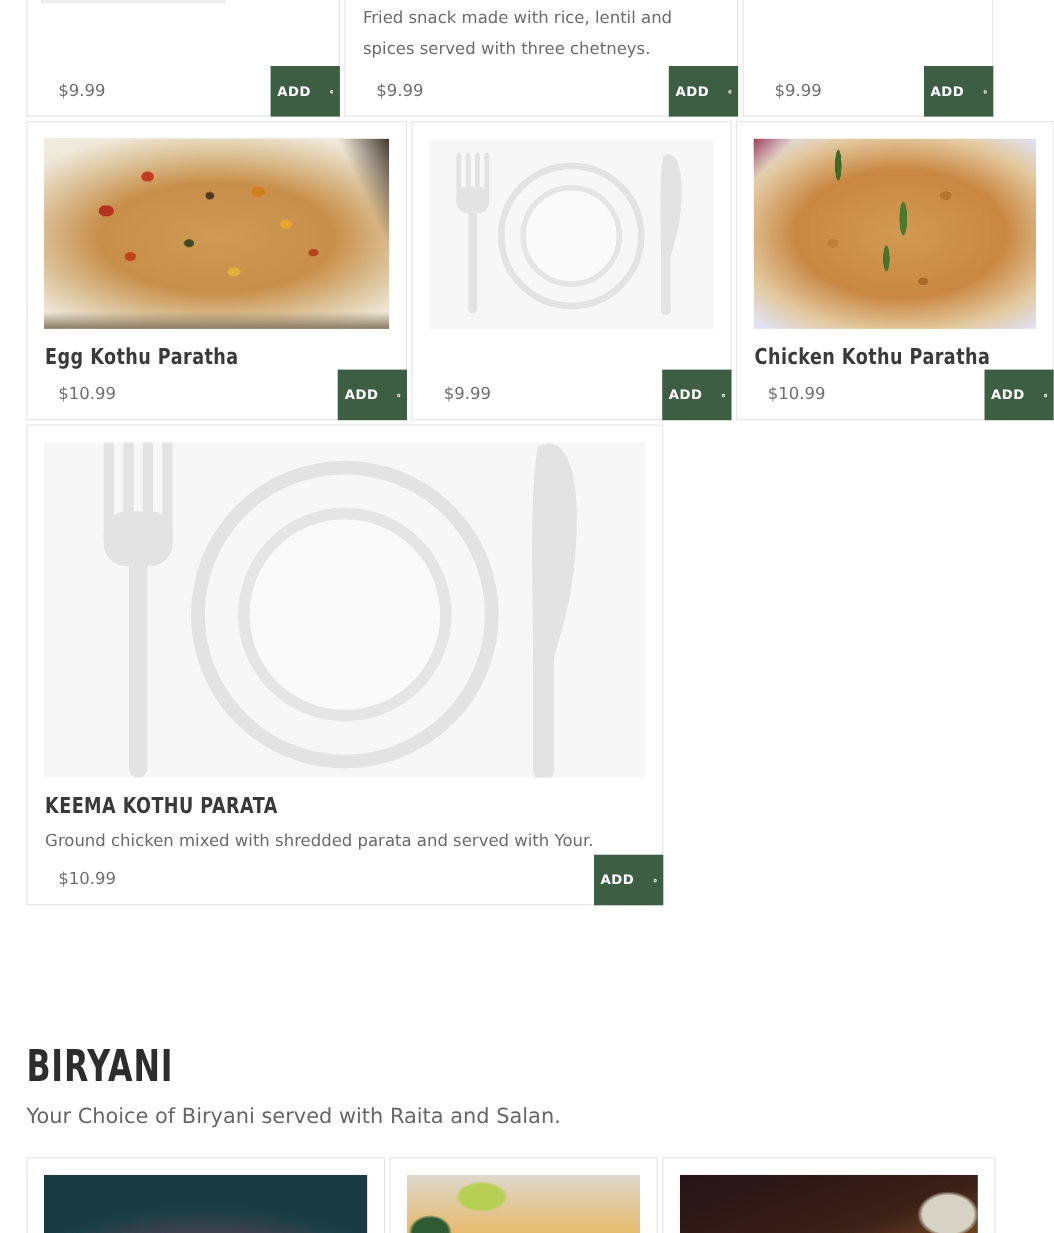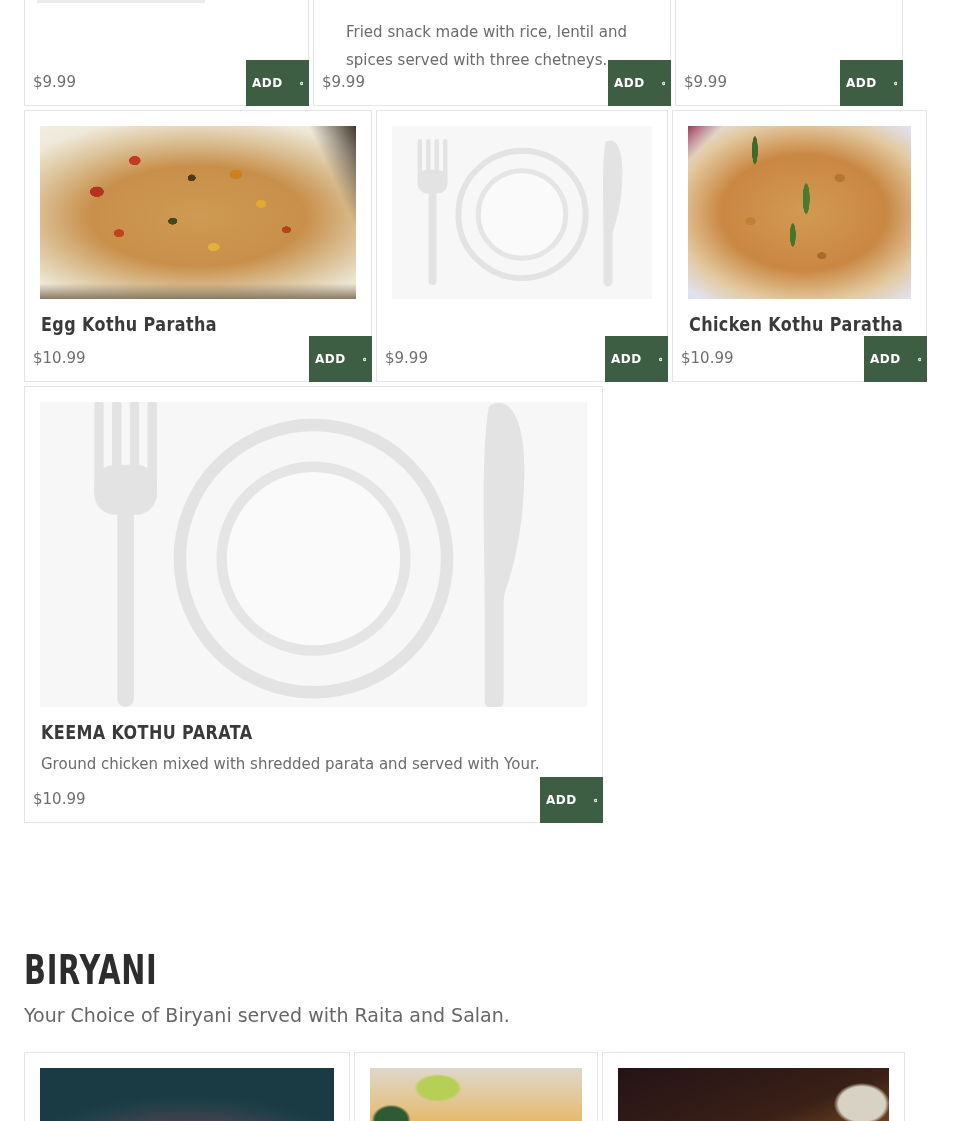--- a/index.html
+++ b/index.html
@@ -5,24 +5,24 @@
   html,body{margin:0;padding:0;background:#ffffff;}
   body{width:958px;height:1121px;overflow:hidden;font-family:"DejaVu Sans","Liberation Sans",sans-serif;}
   .page{position:relative;width:958px;height:1121px;background:#fff;}
   .row{display:flex;gap:4px;margin-left:24px;}
   .card{position:relative;background:#fff;border:1px solid #e4e4e4;box-sizing:border-box;}
 
   
   .row-top .card{border-top:none;height:106px;}
   .remnant{position:absolute;top:0;left:12px;width:168px;height:3px;background:#ececec;}
 
-  .desc{color:#6b6b6b;font-size:15px;line-height:28px;margin:16px;}
+  .desc{color:#6b6b6b;font-size:15px;line-height:28px;margin:0;}
   .row-top .desc{padding:2px 16px 0 16px;}
 
-  .price{position:absolute;left:8px;bottom:14px;font-size:15px;color:#6e6e6e;}
+  .price{position:absolute;left:28px;bottom:14px;font-size:15px;color:#6e6e6e;}
   .add-btn{position:absolute;right:-1px;bottom:-1px;width:63px;height:46px;background:#3e5e44;border:none;
            color:#fff;font-family:"DejaVu Sans","Liberation Sans",sans-serif;font-weight:bold;font-size:12px;
            letter-spacing:.5px;display:flex;align-items:center;justify-content:center;gap:17px;cursor:pointer;}
   .add-btn svg{display:block;}
 
   
   .row-2{margin-top:4px;} .row-2 .card{height:272px;}
   .row-3{margin-top:4px;} .row-3 .card{height:437px;}
   .media{margin:15px 15px 0 15px;overflow:hidden;}
   .row-2 .media{height:173px;}
@@ -163,21 +163,21 @@
       </div>
       <span class="price">$9.99</span>
       <button class="add-btn">
         <span>ADD</span>
         <svg width="13" height="13" viewBox="0 0 13 13">
             <circle cx="6.5" cy="6.5" r="6.5" fill="#fff"></circle>
             <path d="M6.5 3v7M3 6.5h7" stroke="#3e5e44" stroke-width="1.8"></path>
           </svg>
       </button>
     </div>
-    <div class="card" style="width:255px">
+    <div class="card" style="width:289px">
       <div class="media">
           <div class="photo photo-chicken"></div>
         </div>
       <div class="title-line"><span class="title">Chicken Kothu Paratha</span></div>
       <span class="price">$10.99</span>
       <button class="add-btn">
         <span>ADD</span>
         <svg width="13" height="13" viewBox="0 0 13 13">
             <circle cx="6.5" cy="6.5" r="6.5" fill="#fff"></circle>
             <path d="M6.5 3v7M3 6.5h7" stroke="#3e5e44" stroke-width="1.8"></path>

